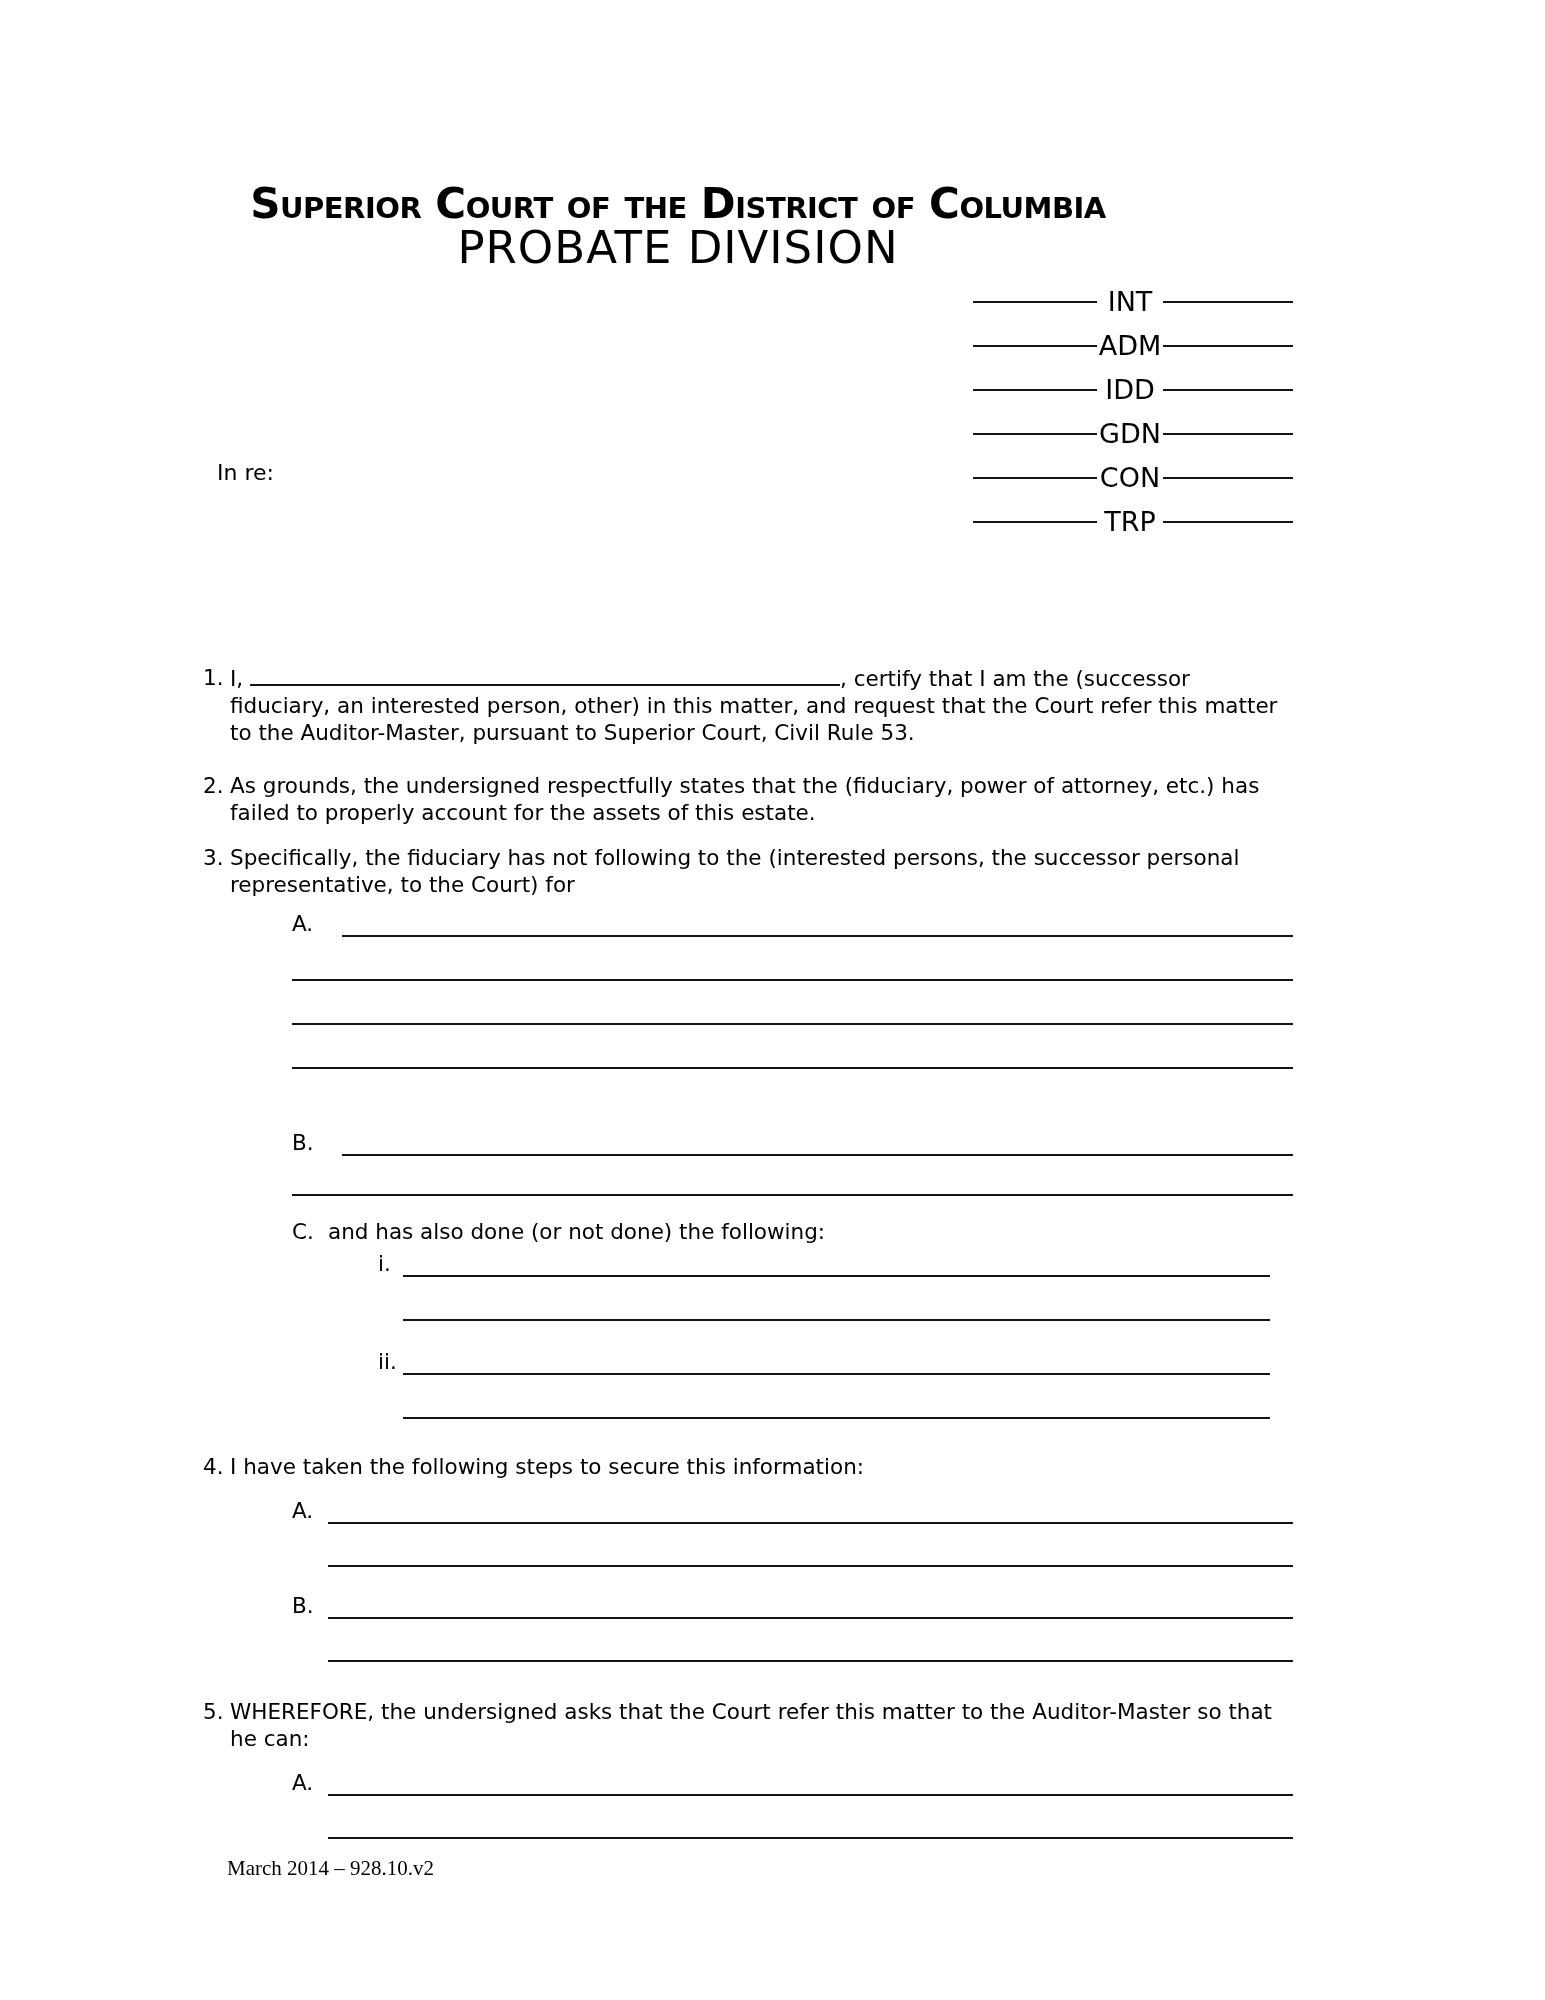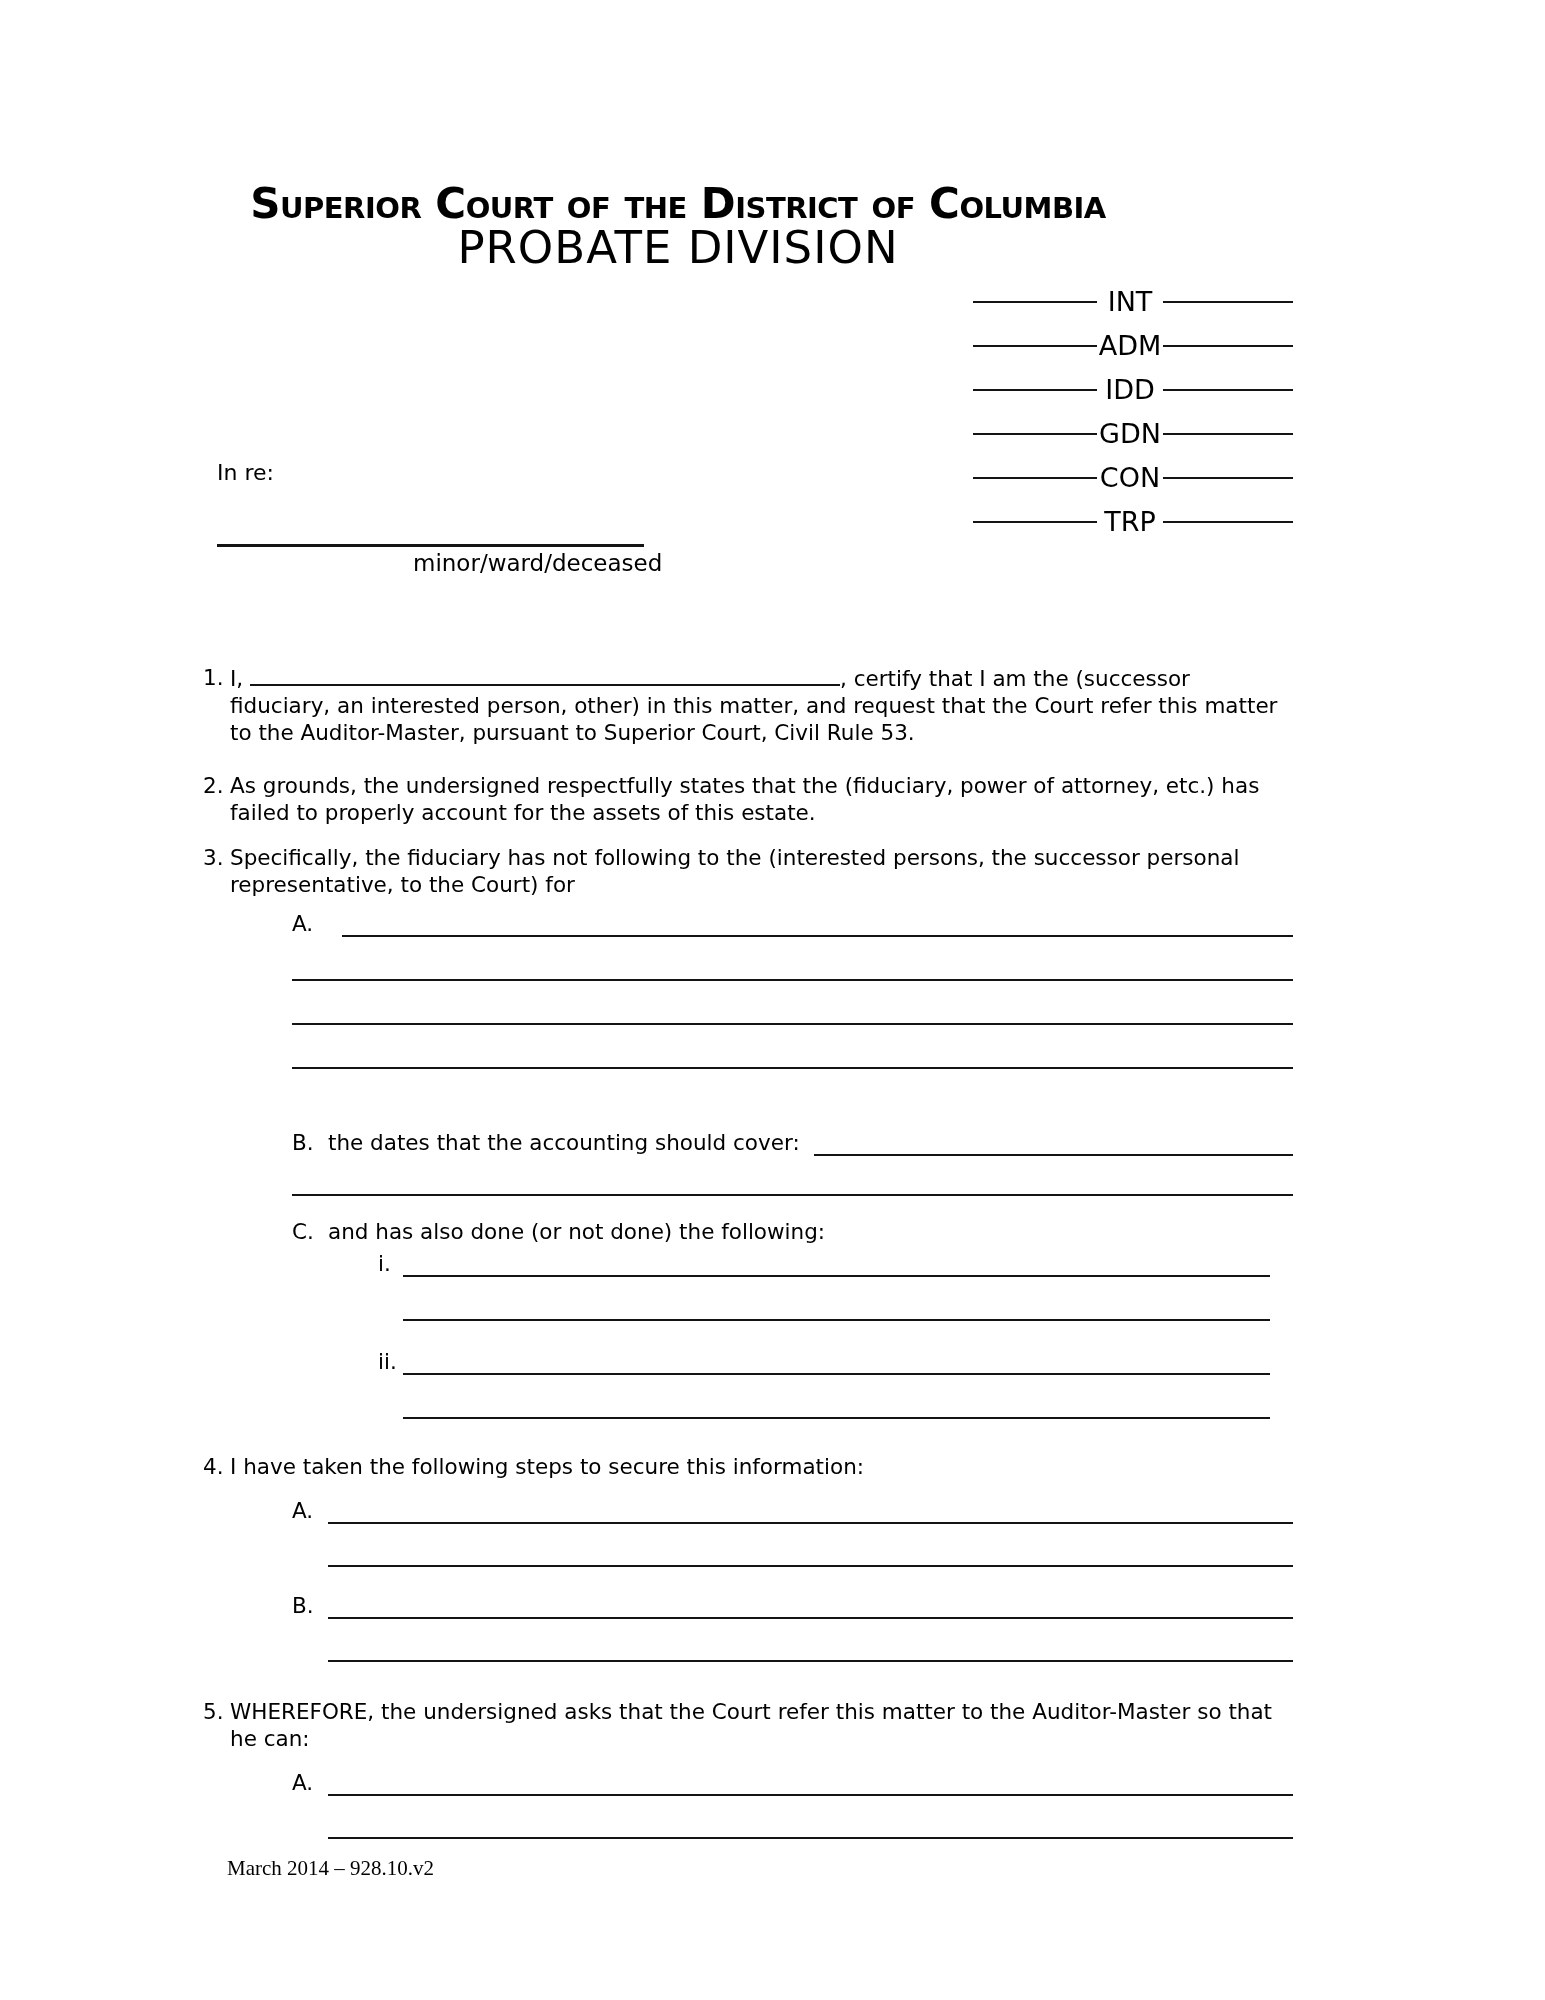--- a/index.html
+++ b/index.html
@@ -114,24 +114,20 @@
       <div class="code-line-r"></div>
     </div>
     <div class="code-row">
       <div class="code-line-l"></div>
       <div class="code-label">TRP</div>
       <div class="code-line-r"></div>
     </div>
   </div>
 
   <div class="inre">In re:</div>
-  <div class="name-field">
-    <div class="name-line"></div>
-    <div class="name-caption">minor/ward/deceased</div>
-  </div>
 
   <div class="body">
 
 
     <div class="item" id="item1">
       <span class="num">1.</span>
       <div class="itext">
         <span>I,</span>
         <span class="inline-line"></span><span>, certify that I am the (successor fiduciary, an interested person, other) in this matter, and request that the Court refer this matter to the Auditor-Master, pursuant to Superior Court, Civil Rule 53.</span>
       </div>
@@ -150,21 +146,20 @@
         <div class="sub-row row-a3">
           <span class="sub-label">A.</span>
           <div class="fill"></div>
         </div>
         <div class="blank-full"></div>
         <div class="blank-full"></div>
         <div class="blank-full"></div>
 
         <div class="sub-row row-b3">
           <span class="sub-label">B.</span>
-          <span class="sub-text">the dates that the accounting should cover:</span>
           <div class="fill"></div>
         </div>
         <div class="blank-b3"></div>
 
         <div class="sub-row row-c3">
           <span class="sub-label">C.</span>
           <span class="sub-text">and has also done (or not done) the following:</span>
         </div>
 
         <div class="roman-row first">

